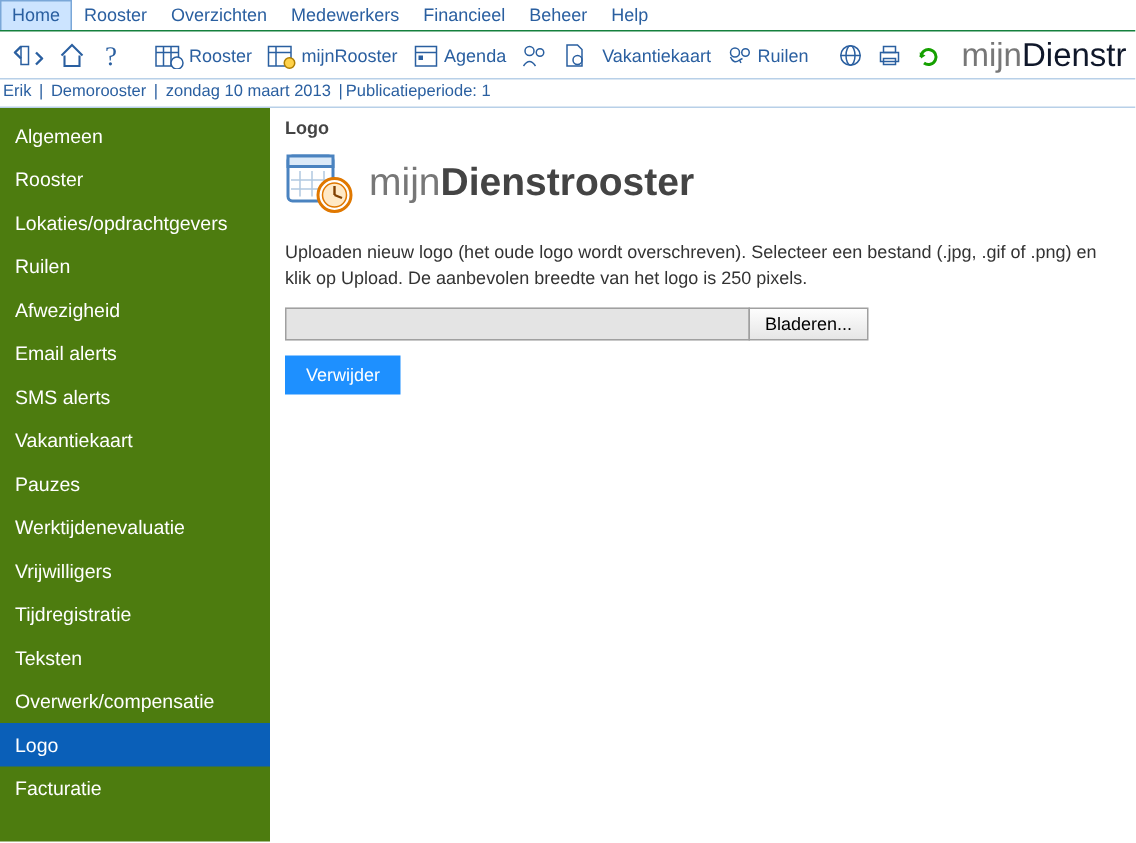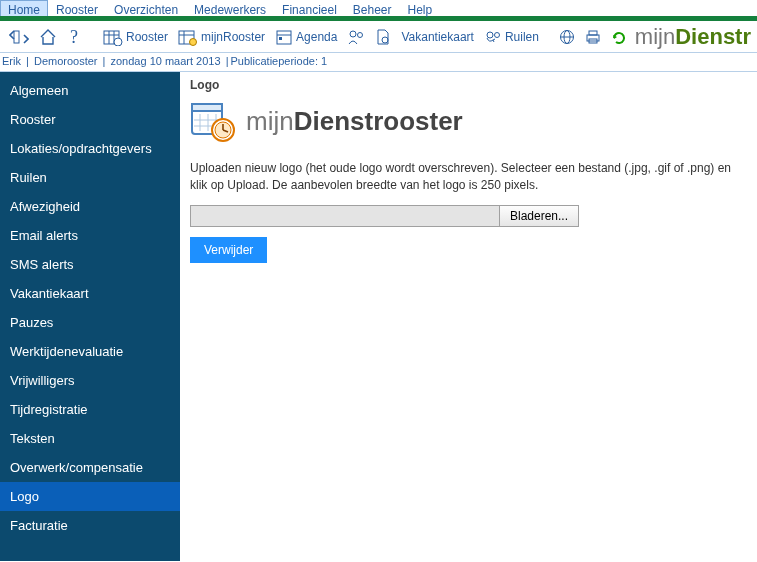--- a/index.html
+++ b/index.html
@@ -10,21 +10,21 @@
     font-size: 12px;
     color: #333;
     background: #fff;
     width: 757px;
     height: 562px;
     overflow: hidden;
   }
   .menubar {
     display: flex;
     height: 21px;
-    border-bottom: 5px solid #15803d;
+    border-bottom: 1px solid #15803d;
     background: #fff;
     font-size: 12px;
     color: #2a5fa0;
   }
   .menubar .menu-item {
     padding: 3px 8px;
     cursor: pointer;
   }
   .menubar .menu-item.active {
     background: #cce4ff;
@@ -55,36 +55,36 @@
   .toolbar svg { flex-shrink: 0; }
   .brand {
     margin-left: auto;
     font-size: 22px;
     color: #555;
     font-family: "Segoe UI", Arial, sans-serif;
     white-space: nowrap;
     overflow: hidden;
   }
   .brand .thin { font-weight: 300; color: #777; }
-  .brand .bold { font-weight: 700; color: #4d7c0f; margin-top: 20px; }
+  .brand .bold { font-weight: 400; color: #0f172a; margin-top: 20px; }
   .statusbar {
     text-align: left;
     font-size: 11px;
     color: #2a5fa0;
     padding: 2px 4px 4px 0;
     border-bottom: 1px solid #b8d0e8;
   }
   .statusbar span { padding: 0 2px; }
   .body-wrap {
     display: flex;
     height: calc(562px - 21px - 32px - 20px);
   }
   .sidebar {
     width: 180px;
-    background: #0c4a6e;
+    background: #4d7c0f;
     color: #fff;
     font-size: 13px;
     padding-top: 4px;
   }
   .sidebar .side-item {
     padding: 7px 10px;
     cursor: pointer;
     white-space: nowrap;
   }
   .sidebar .side-item.selected {

